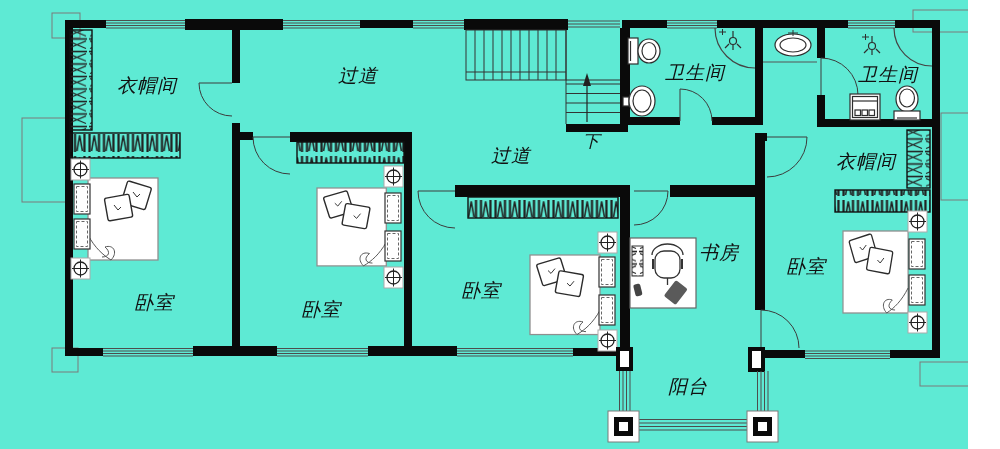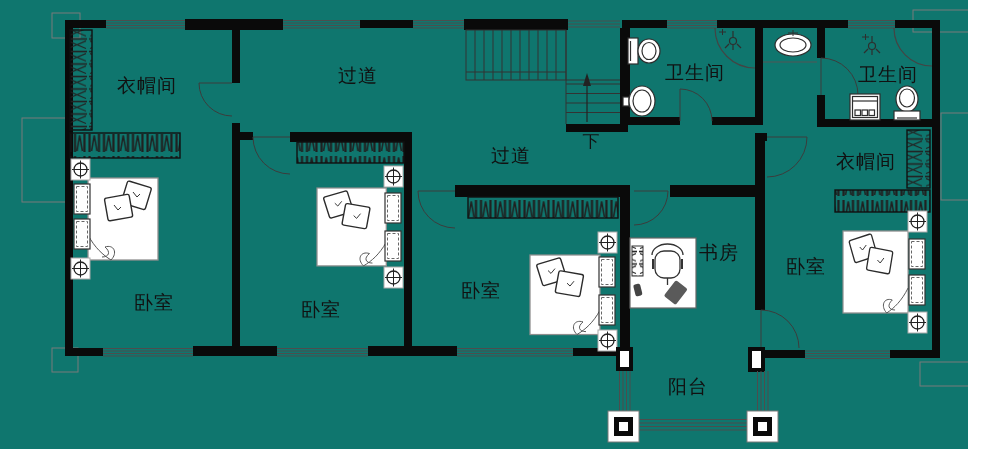--- a/index.html
+++ b/index.html
@@ -1,17 +1,17 @@
 <!DOCTYPE html>
 <html><head>
 <meta charset="utf-8">
 <style>
   html,body{margin:0;padding:0;background:#ffffff;}
-  .stage{position:relative;width:968px;height:449px;background:#0f766e;overflow:hidden;
-         font-family:"Liberation Sans",sans-serif;}
+  .stage{position:relative;width:968px;height:449px;background:#5eead4;overflow:hidden;
+         font-family:"Liberation Sans",sans-serif;font-style:italic;}
   svg{position:absolute;left:0;top:0;}
   text{font-family:"Liberation Sans","DejaVu Sans",sans-serif;fill:#111;}
   .room-label{font-size:19px;letter-spacing:1px;}
   .small-label{font-size:17px;}
 </style>
 </head>
 <body>
 
 <div class="stage">
 <svg width="1000" height="449" viewBox="0 0 1000 449">

